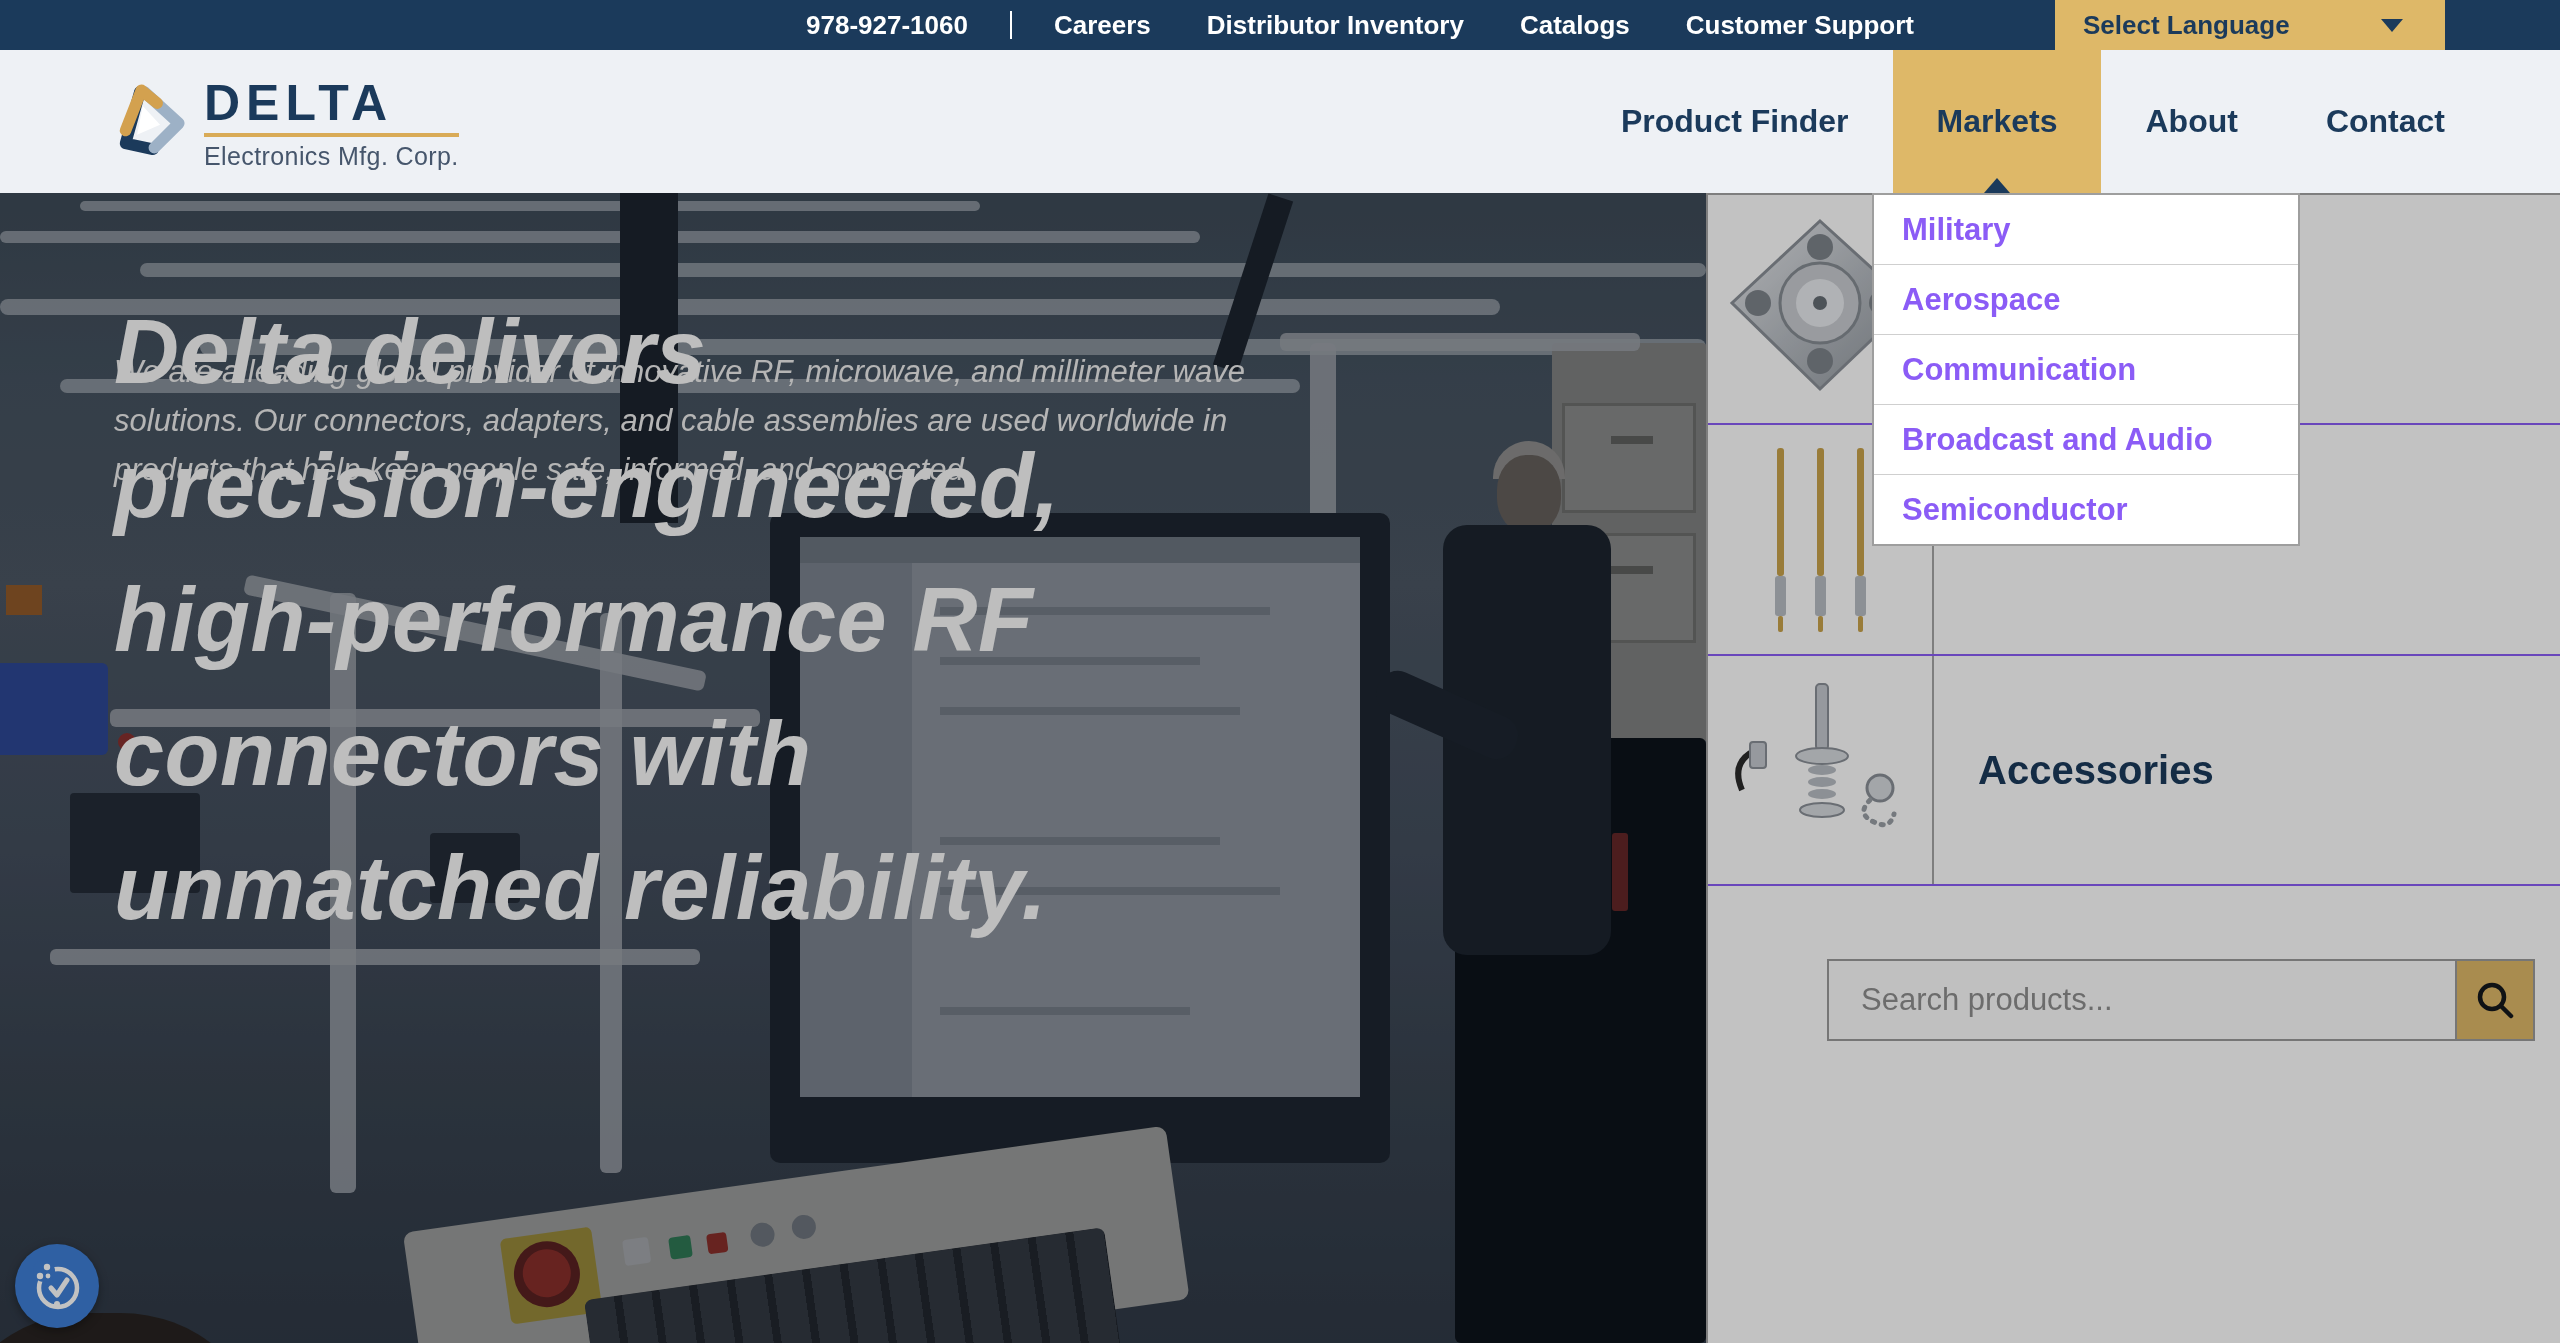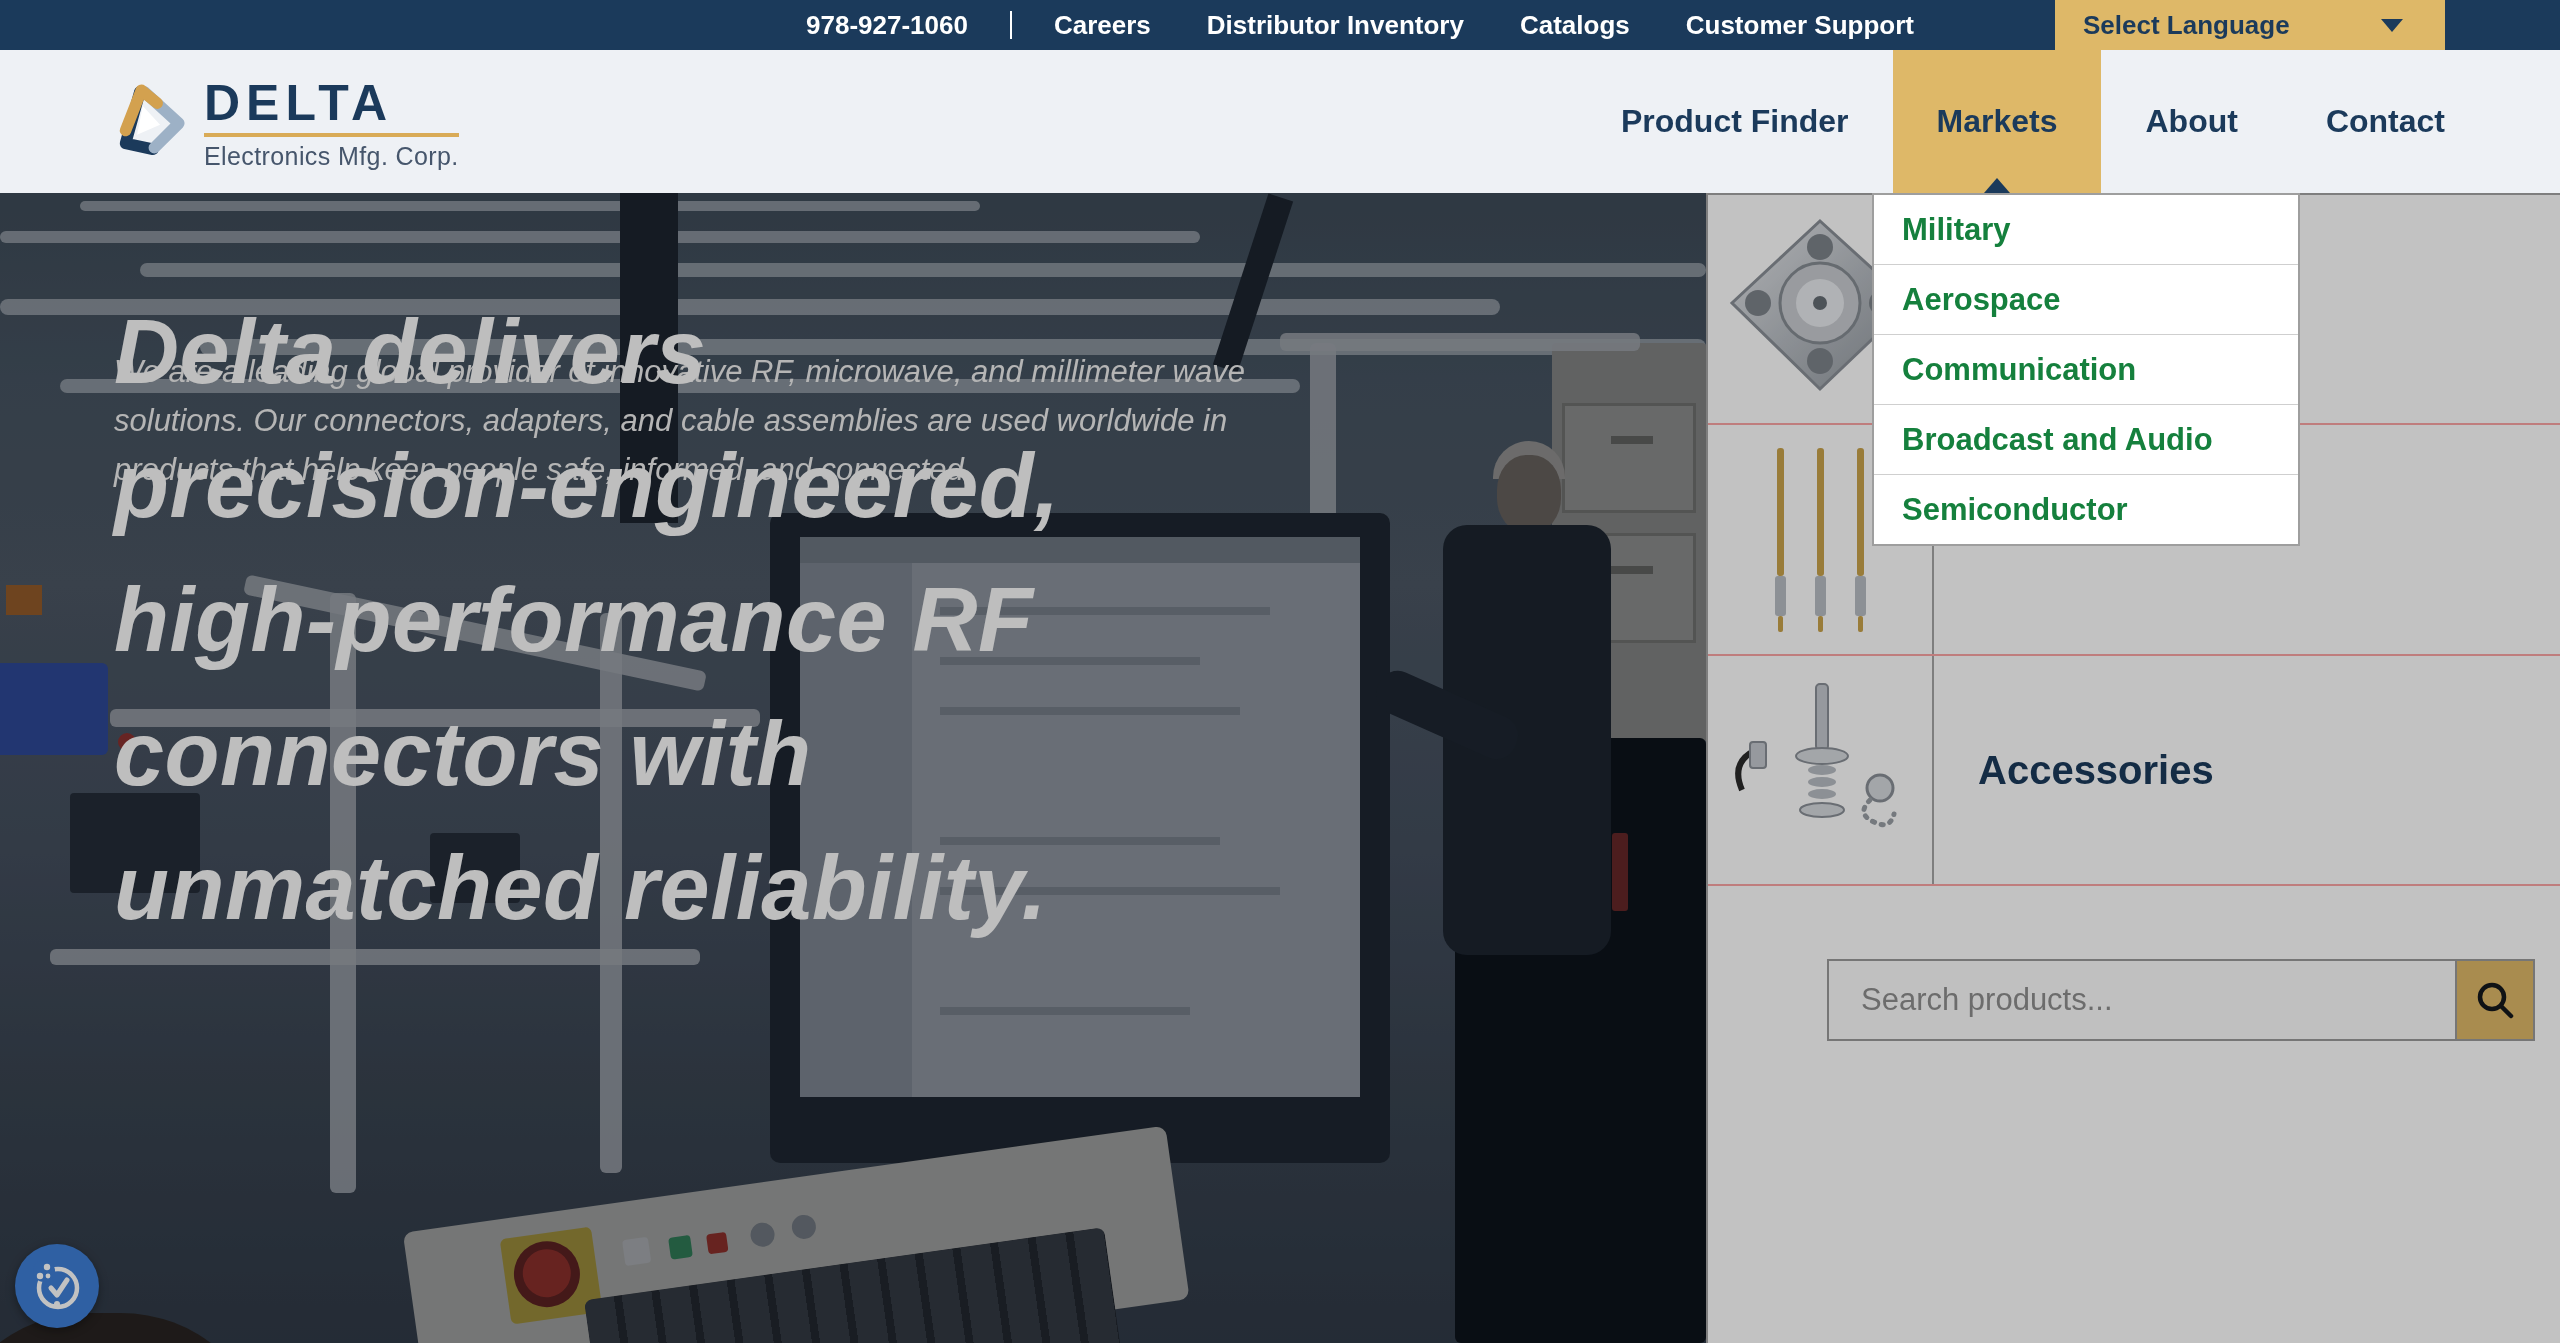--- a/index.html
+++ b/index.html
@@ -80,42 +80,42 @@
   .hero-shade{left:0;top:0;width:100%;height:100%;background:rgba(15,26,40,0.32);}
   .hero-copy{left:114px;top:92px;width:1270px;z-index:5;font-style:italic;}
   .hero-copy h1{margin:0;font-size:90px;line-height:134px;font-weight:700;color:#fafafa;letter-spacing:0.5px;}
   .hero-copy h1 span{display:block;position:static;}
   .hero-copy p{position:static;margin:62px 0 0;font-size:31px;line-height:49px;color:#eeeeee;width:1195px;}
 
   
   .sidebar{position:absolute;left:1706px;top:0;width:854px;height:1150px;background:#ffffff;
            border-left:2px solid #a6a6a6;border-top:2px solid #a6a6a6;box-sizing:border-box;
            display:flex;flex-direction:column;}
-  .prow{display:flex;border-bottom:2px solid #fca5a5;box-sizing:border-box;cursor:pointer;}
+  .prow{display:flex;border-bottom:2px solid #8b5cf6;box-sizing:border-box;cursor:pointer;}
   .r1{height:230px;} .r2{height:231px;} .r3{height:230px;} .r4{height:233px;}
   .cell-img{width:226px;border-right:2px solid #a6a6a6;display:flex;align-items:center;
             justify-content:center;box-sizing:border-box;overflow:hidden;}
   .cell-label{flex:1;display:flex;align-items:center;padding-left:44px;font-size:40px;
               font-weight:700;color:#1b3a5b;}
   .search-row{position:relative;flex:1;margin-left:40px;}
   .search-input{position:absolute;left:79px;top:73px;width:630px;height:82px;box-sizing:border-box;
       border:2px solid #9b9b9b;font-size:31px;padding:0 32px;color:#555;background:#fdfdfd;outline:none;
       font-family:"Liberation Sans",sans-serif;}
   .search-input::placeholder{color:#8f8f8f;}
   .search-btn{position:absolute;left:709px;top:73px;width:78px;height:82px;box-sizing:border-box;
       background:#deb868;border:2px solid #9b9b9b;border-left:none;display:flex;align-items:center;
       justify-content:center;cursor:pointer;padding:0;}
 
   
   .dim{position:absolute;left:0;top:0;width:2560px;height:1150px;background:rgba(0,0,0,0.24);
        z-index:40;pointer-events:none;}
   .dropdown{position:absolute;left:1872px;top:0;width:428px;background:#ffffff;
        border:2px solid #9e9e9e;box-sizing:border-box;z-index:60;}
   .dd-item{height:69px;display:flex;align-items:center;padding-left:28px;font-size:31px;
-       font-weight:600;color:#15803d;border-bottom:1px solid #cfcfcf;cursor:pointer;}
+       font-weight:600;color:#8b5cf6;border-bottom:1px solid #cfcfcf;cursor:pointer;}
   .dd-item:last-child{border-bottom:none;}
 
   
   .cookie{position:absolute;left:15px;top:1051px;width:84px;height:84px;border-radius:50%;
       background:#3f7fd6;border:none;z-index:20;display:flex;align-items:center;justify-content:center;
       cursor:pointer;box-shadow:0 3px 10px rgba(0,0,0,0.35);padding:0;}
 </style>
 </head>
 <body>
 

